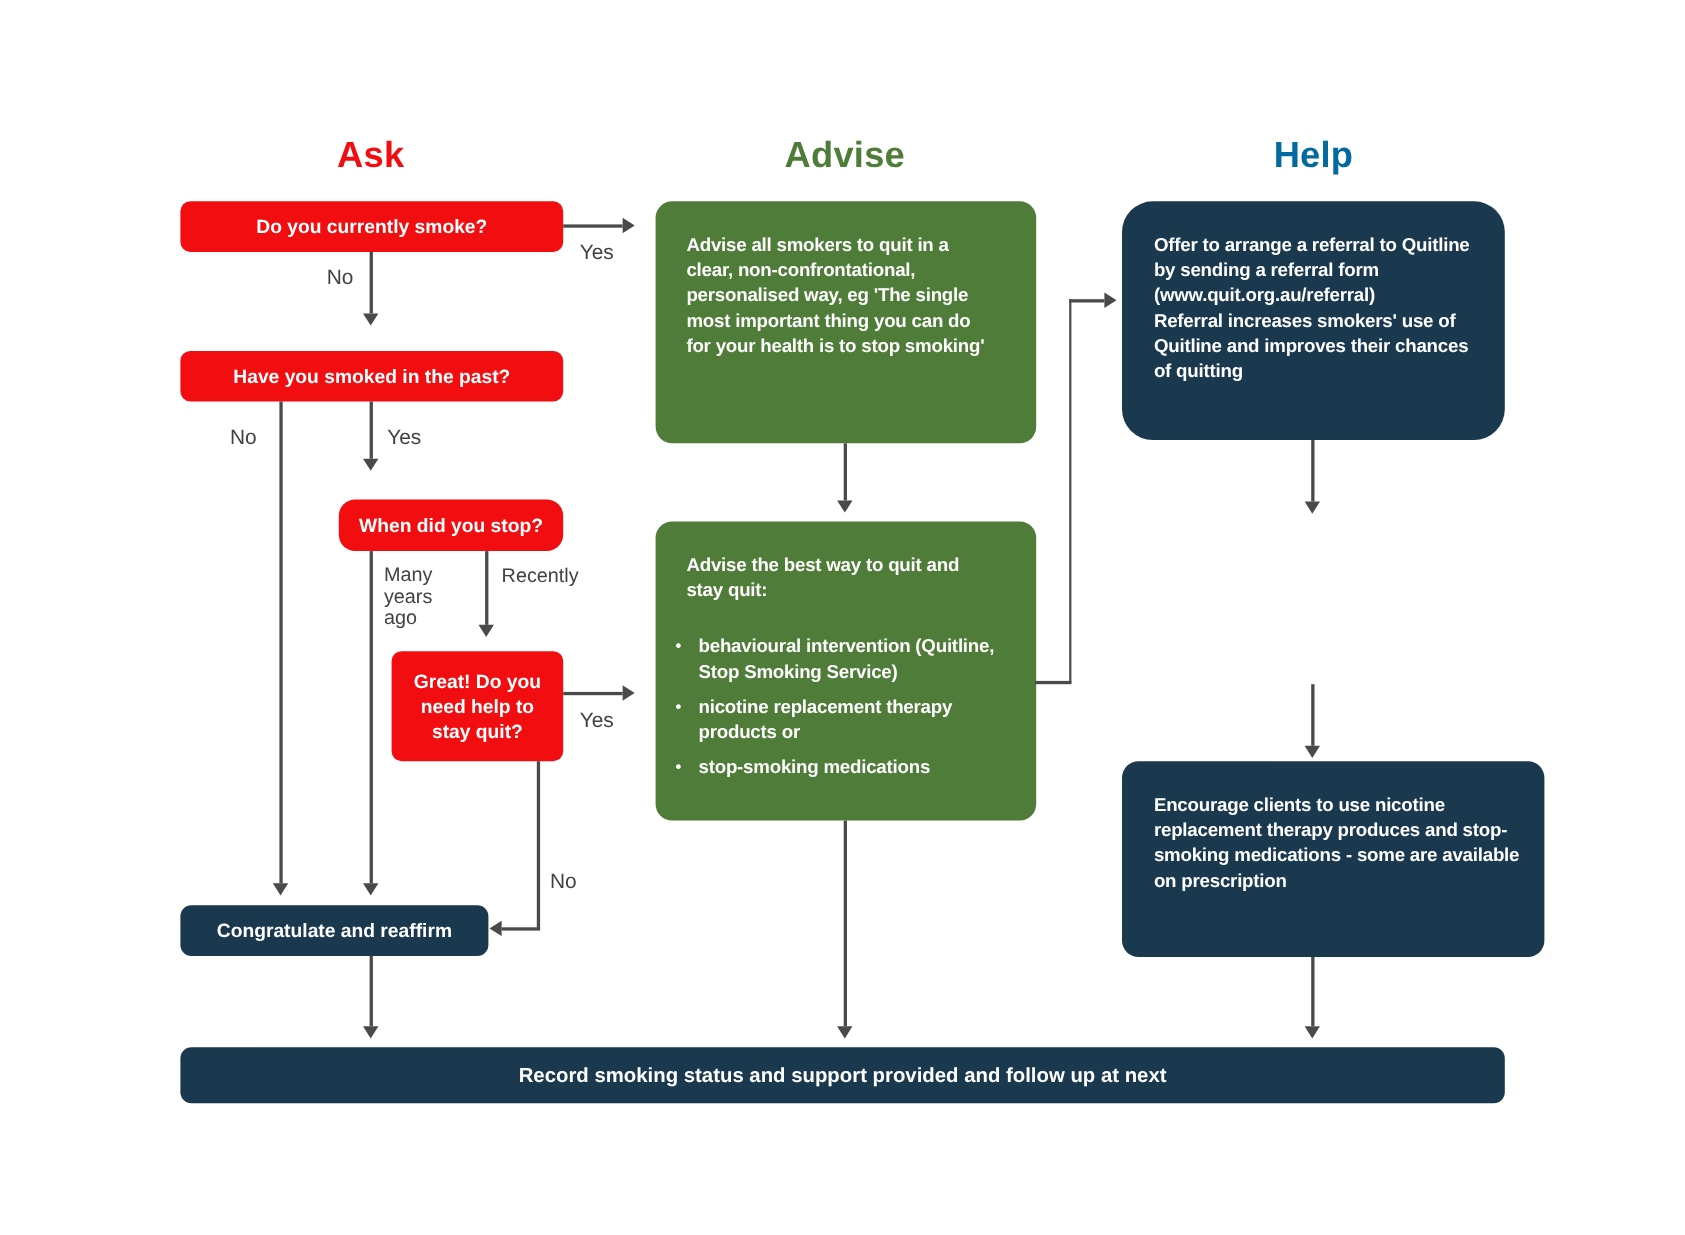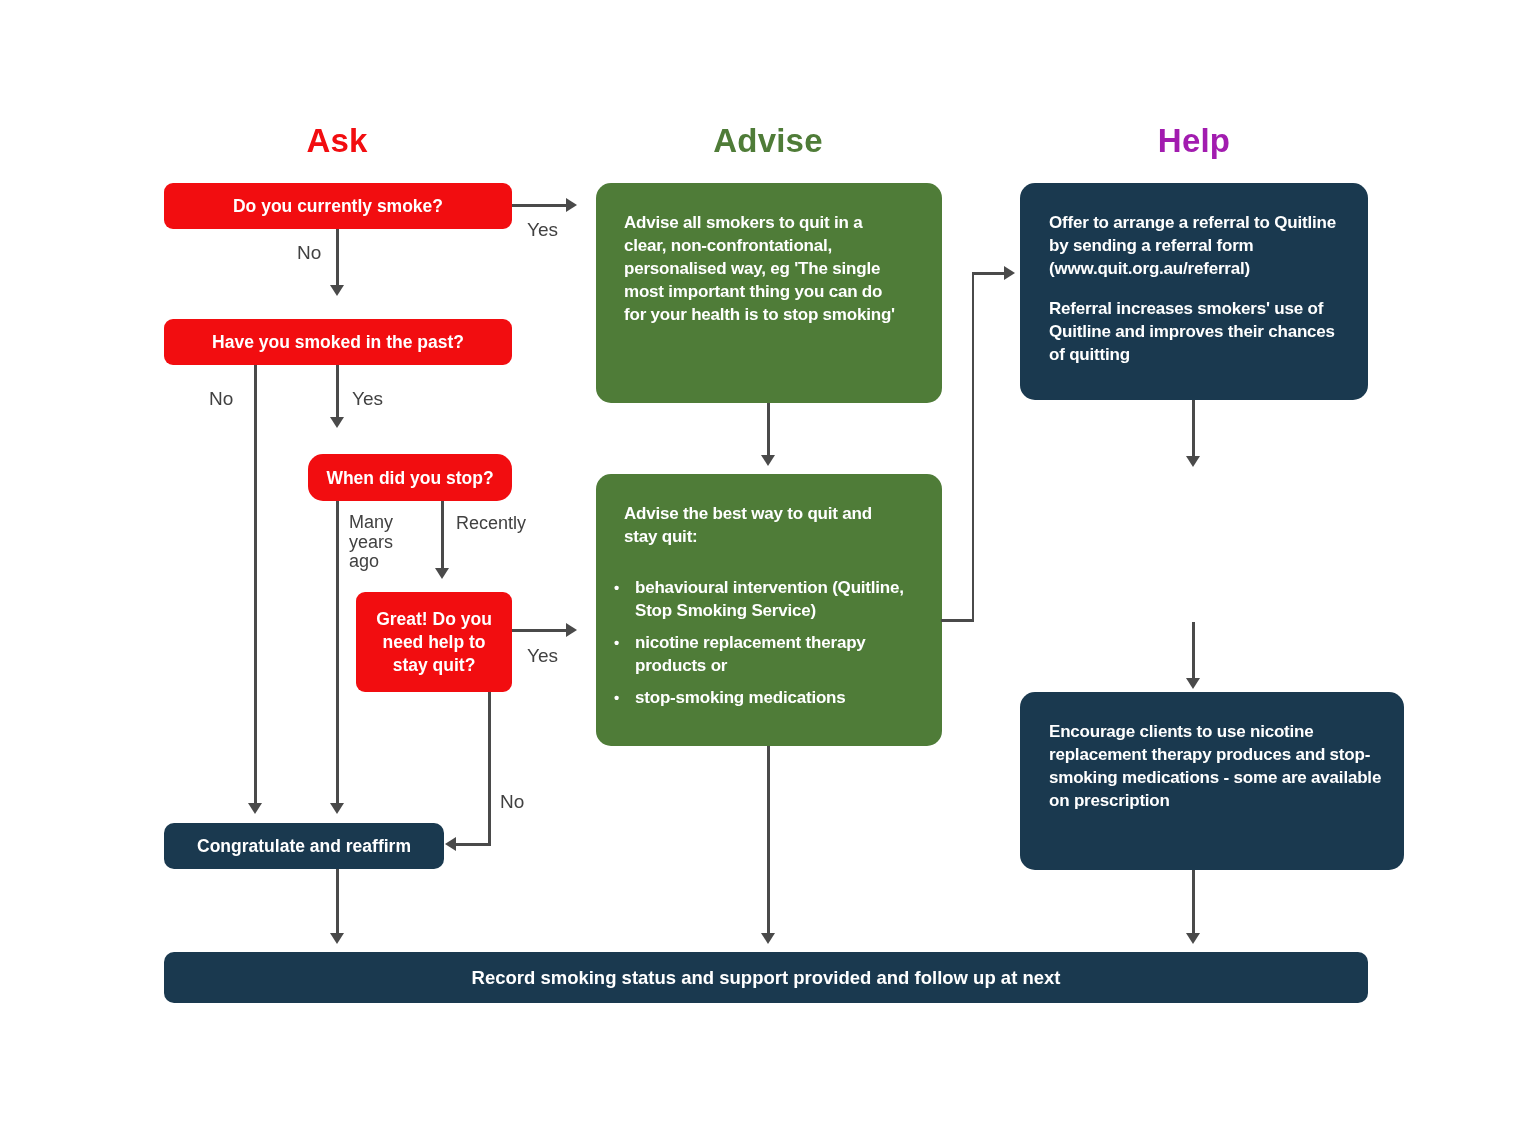--- a/index.html
+++ b/index.html
@@ -15,21 +15,21 @@
   .col-title {
     position: absolute;
     width: 220px;
     text-align: center;
     font-size: 33px;
     font-weight: bold;
     letter-spacing: 0.2px;
   }
   .t-red   { color: #f20d10; }
   .t-green { color: #4f7c38; }
-  .t-navy  { color: #a21caf; }
+  .t-navy  { color: #0369a1; }
 
   .rbox {
     position: absolute;
     background: #f20d10;
     border-radius: 9px;
     color: #ffffff;
     font-weight: bold;
     font-size: 17.5px;
     line-height: 22px;
     display: flex;
@@ -69,24 +69,24 @@
   }
   .vl, .hl { position: absolute; background: #4a4a4a; }
   .vl { width: 2.5px; }
   .hl { height: 2.5px; }
   .arr { position: absolute; width: 0; height: 0; }
   .arr-down  { border-left: 7px solid transparent; border-right: 7px solid transparent; border-top: 11px solid #4a4a4a; }
   .arr-right { border-top: 7px solid transparent; border-bottom: 7px solid transparent; border-left: 11px solid #4a4a4a; }
   .arr-left  { border-top: 7px solid transparent; border-bottom: 7px solid transparent; border-right: 11px solid #4a4a4a; }
 
   .pad-g { padding: 28px 38px 0 28px; }
-  .pad-n1 { padding: 28px 24px 0 29px; }
+  .pad-n1 { padding: 28px 24px 0 29px; border-radius: 28px; }
   .pad-n2 { padding: 32px 18px 0 26px; }
   .pad-n3 { padding: 28px 20px 0 29px; }
-  .bigbox p + p { margin-top: 17px; }
+  .bigbox p + p { }
 
   .blist { list-style: none; margin-top: 28px; margin-left: -12px; }
   .blist li { position: relative; padding-left: 23px; margin-bottom: 9px; }
   .blist li::before { content: "\2022"; position: absolute; left: 2px; top: 0; font-size: 15px; }
 </style>
 </head>
 <body>
 
 <div id="canvas">
 

